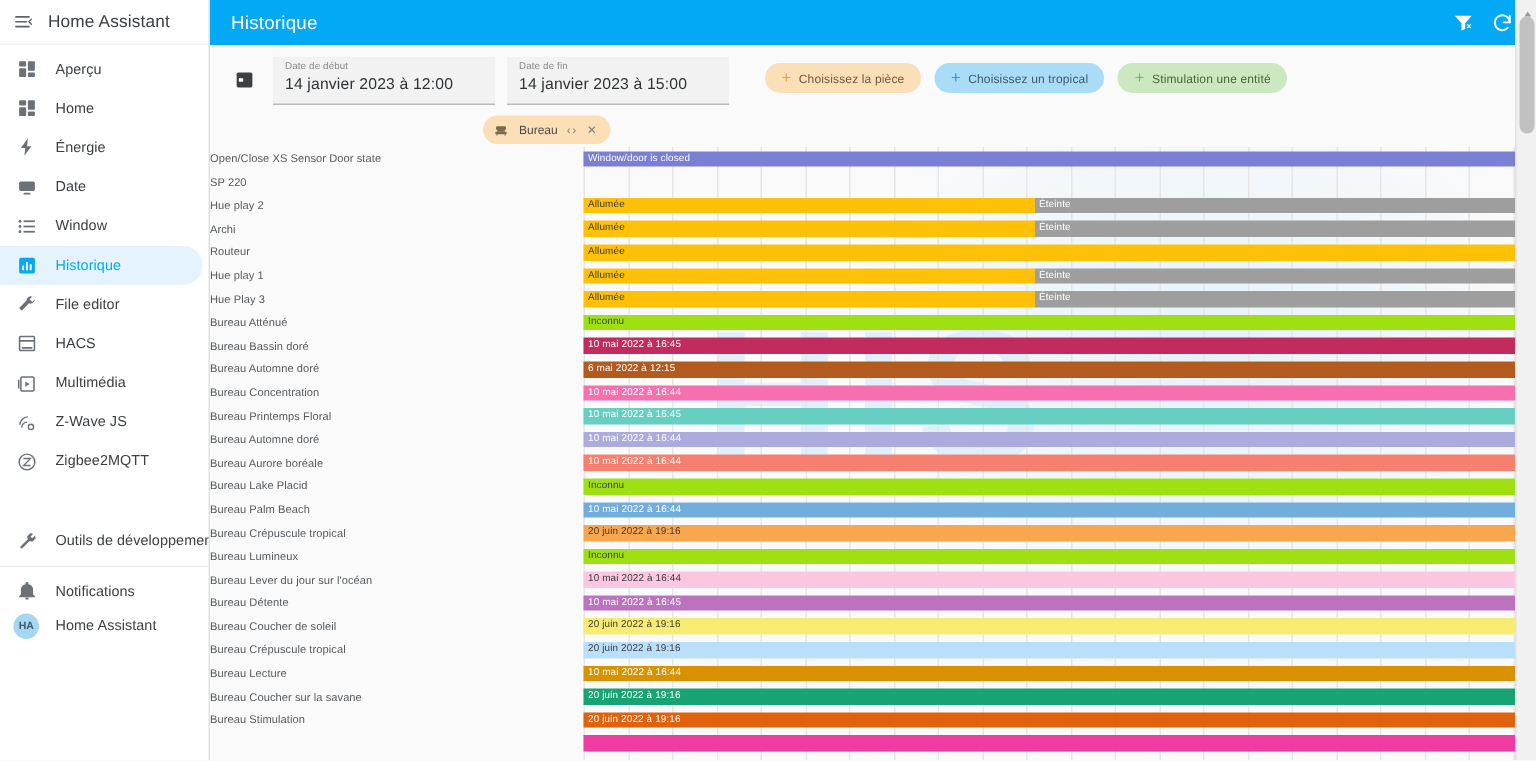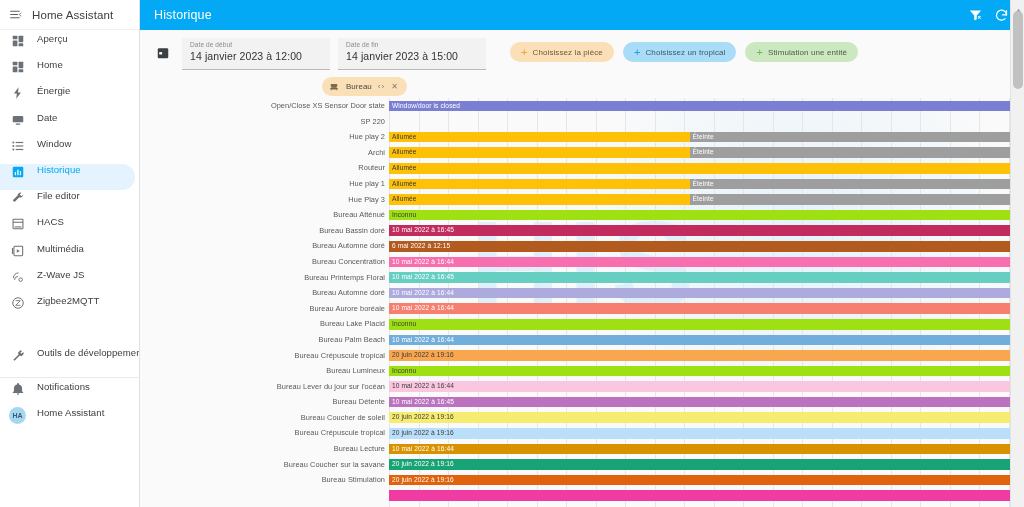--- a/index.html
+++ b/index.html
@@ -21,21 +21,21 @@
   .side-header {
     height: 30px; display: flex; align-items: center;
     padding: 0 8px; gap: 9px;
     border-bottom: 1px solid #f0f0f0;
   }
   .ham { width: 15px; height: 15px; display: flex; align-items: center; justify-content: center; color: #5b6268; flex: none; }
   .brand { font-size: 11.5px; color: #3c4043; letter-spacing: .1px; white-space: nowrap; }
 
   .side-scroll { flex: 1; overflow: hidden; padding-top: 3px; }
   .side-item {
-    height: 26.2px; display: flex; align-items: flex-start; gap: 11px;
+    height: 26.2px; display: flex; align-items: center; gap: 11px;
     padding: 0 10px; cursor: pointer; position: relative;
   }
   .side-item .ico {
     width: 16px; height: 16px; flex: none;
     display: flex; align-items: center; justify-content: center;
     color: #6b7177;
   }
   .side-item .lbl { font-size: 9.6px; color: #3c4043; white-space: nowrap; letter-spacing: .05px; }
   .side-item.active { background: #e4f3fd; border-radius: 0 14px 14px 0; margin-right: 4px; }
   .side-item.active .lbl { color: #03a9f4; }
@@ -124,21 +124,21 @@
     position: absolute; left: 249px; right: 0; top: 0; bottom: 0;
     z-index: 1;
   }
   .gridlines { position: absolute; inset: 0; z-index: 2; pointer-events: none; }
   .gline { position: absolute; top: 0; bottom: 0; width: 1px; background: #e6e6e6; }
 
   .rows { position: absolute; left: 0; right: 0; top: 0; z-index: 3; }
   .row { position: relative; height: 15.6px; }
   .rlabel {
     position: absolute; left: 0; width: 247px; top: 0; height: 15.6px;
-    text-align: right; padding-right: 2px;
+    padding-right: 2px;
     font-size: 7.4px; color: #555a5e; line-height: 15.6px;
     white-space: nowrap; overflow: hidden; letter-spacing: .05px;
   }
   .rbars { position: absolute; left: 249px; right: 0; top: 2.6px; height: 10.6px; }
   .seg {
     position: absolute; top: 0; height: 10.6px;
     font-size: 6.6px; line-height: 10.6px; color: #ffffff;
     padding-left: 3px; white-space: nowrap; overflow: hidden;
     letter-spacing: .1px; cursor: pointer;
   }

